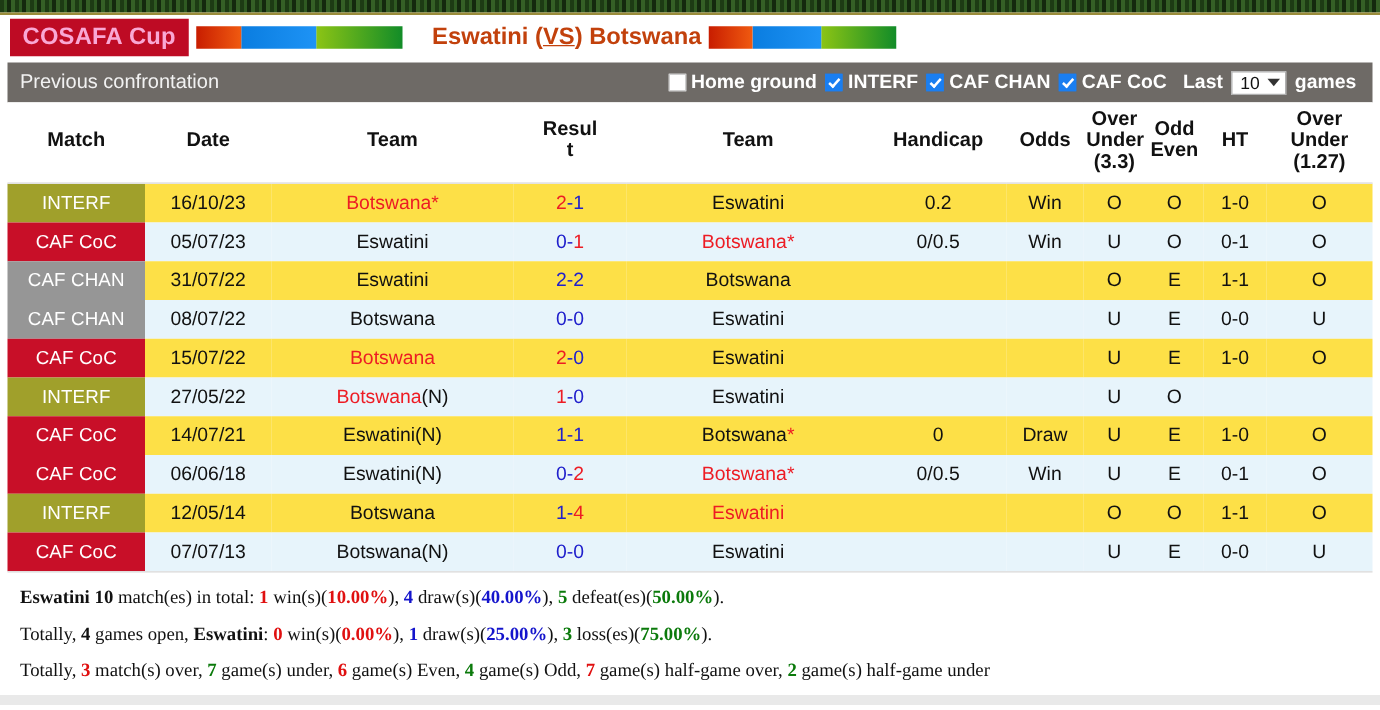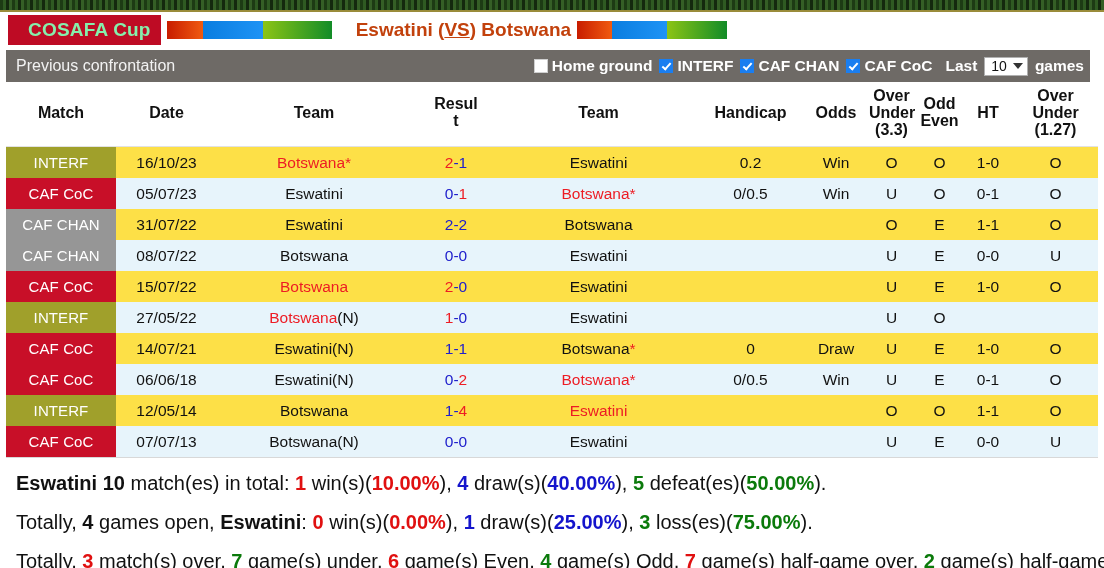--- a/index.html
+++ b/index.html
@@ -22,23 +22,23 @@
         #355f26 9px,#355f26 12px);
     border-bottom:2px solid #9a8c3a;
   }
 
   
   .titlebar{
     height:36px;display:flex;align-items:center;
     background:#fff;padding-left:8px;
   }
   .cup-badge{
-    background:#BE0B24;color:#86efac;
+    background:#BE0B24;color:#f9a8d4;
     font-weight:bold;font-size:19px;
-    padding:5px 10px 6px 20px;
+    padding:5px 10px 6px 10px;
     line-height:1.05;
     letter-spacing:.2px;
   }
   .rgbbar{
     width:165px;height:18px;margin-left:6px;
     background:
       linear-gradient(90deg,#c81d00 0%,#f05a10 100%) 0 0/36px 100% no-repeat,
       linear-gradient(90deg,#0a7de0 0%,#1e93f5 100%) 36px 0/60px 100% no-repeat,
       linear-gradient(90deg,#8cc415 0%,#128c28 100%) 96px 0/69px 100% no-repeat;
   }
@@ -49,31 +49,31 @@
       linear-gradient(90deg,#8cc415 0%,#128c28 100%) 90px 0/60px 100% no-repeat;
   }
   .vs-title{
     font-size:19px;font-weight:bold;color:#c2410c;
     margin-left:24px;margin-right:0px;white-space:nowrap;
   }
   .vs-title u{text-decoration:underline;}
 
   
   .ctrlbar{
-    margin:2px 14px 0 6px;
+    margin:2px 6px 0 6px;
     height:32px;background:#6e6a66;
     display:flex;align-items:center;
     color:#fff;
   }
   .ctrl-left{
     font-size:16px;padding-left:10px;color:#f2f2f2;font-weight:normal;
   }
   .ctrl-right{
     margin-left:auto;display:flex;align-items:center;
-    padding-right:6px;gap:7px;font-size:15.5px;font-weight:bold;
+    padding-right:13px;gap:7px;font-size:15.5px;font-weight:bold;
   }
   .chk{
     width:14px;height:14px;display:inline-block;vertical-align:middle;
     background:#fff;border:1px solid #cfcfcf;box-sizing:border-box;
   }
   .chk.on{
     background:#1a7ef0;border:1px solid #1a7ef0;position:relative;
   }
   .chk.on:after{
     content:"";position:absolute;left:4px;top:1px;
@@ -125,21 +125,21 @@
   .blue  {color:#2020CC;}
   .green {color:#1A7A1A;}
   .black {color:#111;}
 
   
   .footer{
     margin:0 6px;padding:6px 10px 4px 10px;
     border-top:1px solid #d8d8d8;background:#fff;
   }
   .fline{
-    font-size:20px;color:#111;line-height:1.95;white-space:nowrap;
+    font-size:15px;color:#111;line-height:1.95;white-space:nowrap;font-family:Liberation Serif, serif;
   }
   .bottomfill{height:8px;background:#e9e9e9;}
   .f-red{color:#E01010;font-weight:bold;}
   .f-blue{color:#1414CC;font-weight:bold;}
   .f-green{color:#0B7A0B;font-weight:bold;}
   .f-b{font-weight:bold;color:#111;}
 </style>
 </head>
 <body>
 

